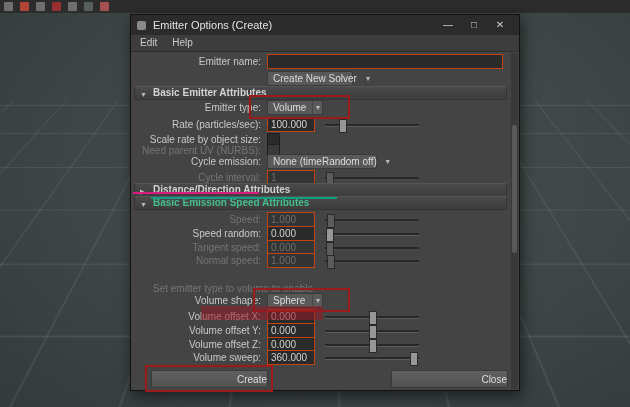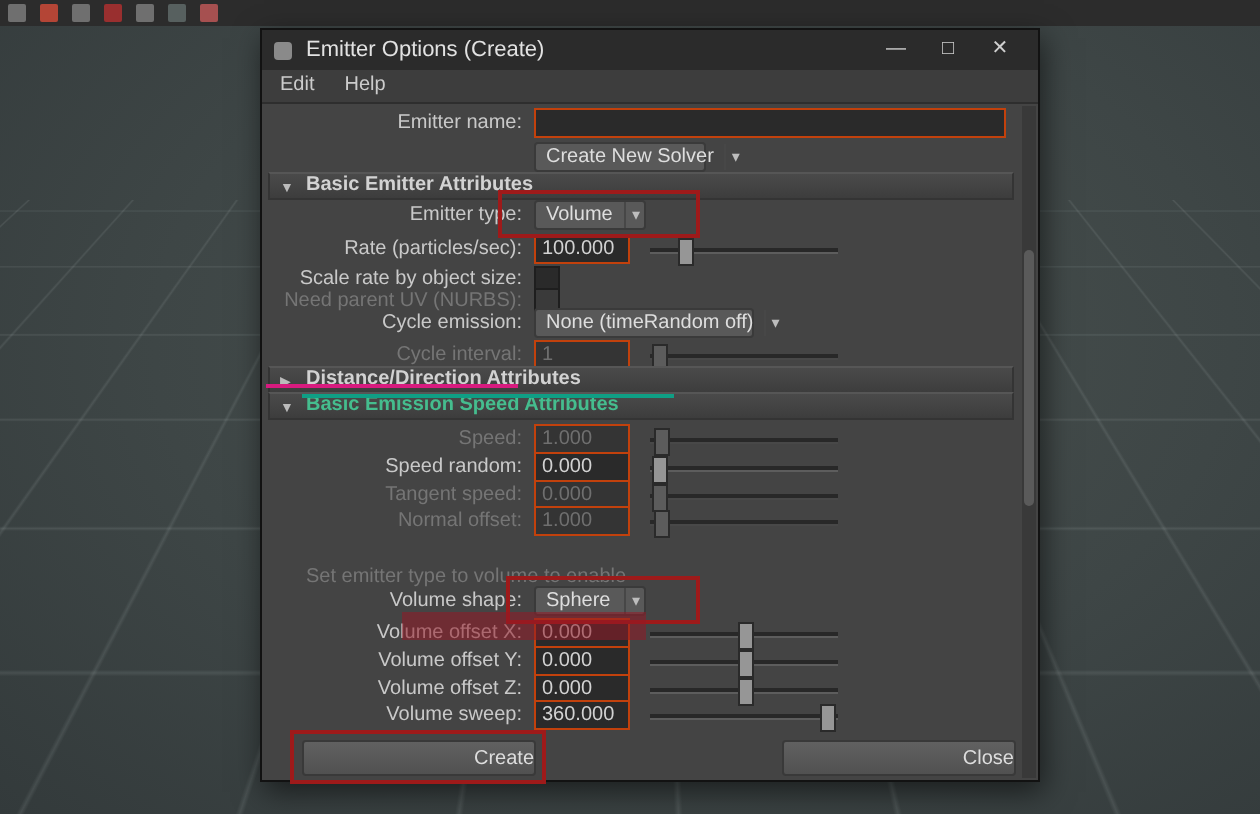--- a/index.html
+++ b/index.html
@@ -203,21 +203,21 @@
 
     <div class="row" style="top:188px">
       <span class="lbl dim">Tangent speed:</span>
       <input class="field dim" readonly="" value="0.000" style="">
       <div class="slider dim">
         <span class="handle" style="left:1px"></span>
       </div>
     </div>
 
     <div class="row" style="top:201px">
-      <span class="lbl dim">Normal offset:</span>
+      <span class="lbl dim">Normal speed:</span>
       <input class="field dim" readonly="" value="1.000" style="">
       <div class="slider dim">
         <span class="handle" style="left:2px"></span>
       </div>
     </div>
 
 
     <div class="row" style="top:230px">
       <span class="hint">Set emitter type to volume to enable</span>
     </div>

